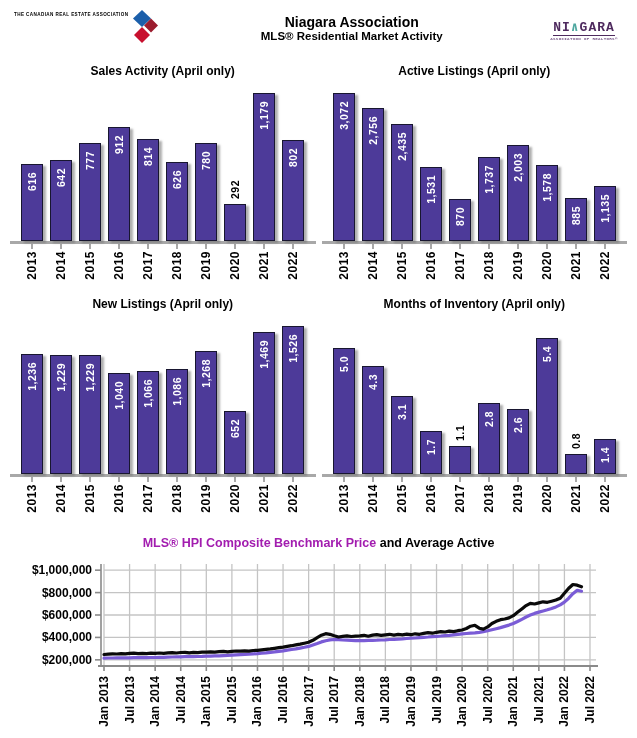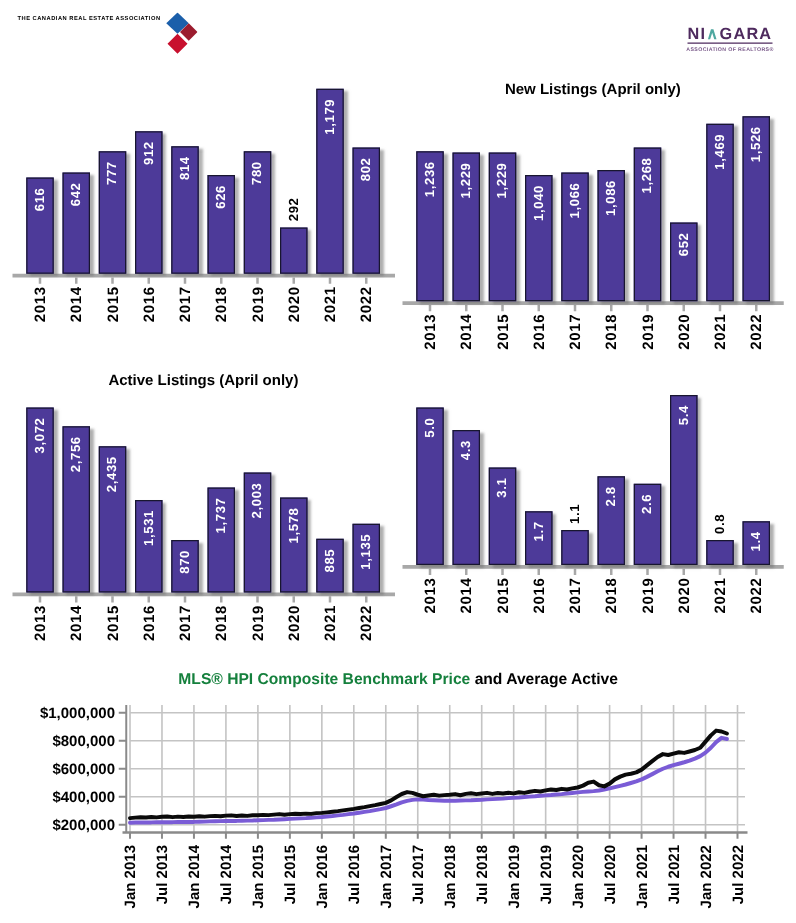--- a/index.html
+++ b/index.html
@@ -8,21 +8,21 @@
   .page { width:637px; height:738px; position:relative; }
 
   
   header { display:flex; align-items:flex-start; justify-content:space-between; padding:10px 14px 0 14px; height:58px; }
   .crea-logo { display:flex; align-items:flex-start; gap:4px; }
   .crea-word { font-size:27px; font-weight:bold; letter-spacing:-1px; line-height:0.9; }
   .crea-sub { font-size:4.6px; font-weight:bold; letter-spacing:0.4px; margin-top:2px; }
   .head-center { text-align:center; padding-top:4px; flex:1; }
   .h-title { font-size:14px; font-weight:bold; }
   .h-sub { font-size:11.5px; font-weight:bold; }
-  .niagara-logo { text-align:center; padding-top:8px; min-width:78px; }
+  .niagara-logo { text-align:center; padding-top:8px; min-width:78px;font-family:Liberation Mono, monospace; }
   .nia-word { font-size:13px; font-weight:bold; letter-spacing:1px; color:#4e2a5e; border-bottom:1.5px solid #4e2a5e; display:inline-block; line-height:1.05; }
   .nia-a { color:#4fa8a0; }
   .nia-sub { font-size:4.2px; font-weight:bold; color:#7a5a8a; letter-spacing:0.3px; margin-top:1px; }
 
   
   .charts-grid { display:grid; grid-template-columns:1fr 1fr; column-gap:6px; padding:0 10px; }
   .chart-cell { height:233px; padding-top:6px; }
   .chart-title { text-align:center; font-size:12px; font-weight:bold; margin-bottom:8px; }
   .bars { height:158px; display:flex; align-items:flex-end; justify-content:center; gap:7px; border-bottom:3px solid #a8a8a8; padding:0 8px; }
   .bar-col { position:relative; width:22px; height:100%; }
@@ -31,48 +31,53 @@
   .bar-label.in { color:#fff; }
   .bar-label.out { color:#000; }
   .xlabels { display:flex; justify-content:center; gap:7px; padding:0 8px; }
   .xl-col { width:22px; display:flex; flex-direction:column; align-items:center; }
   .xl-tick { width:2px; height:5px; background:#a8a8a8; }
   .xl-year { writing-mode:vertical-rl; transform:rotate(180deg); font-size:12px; font-weight:bold; margin-top:2px; letter-spacing:0.5px; }
 
   
   .line-section { padding-top:12px; }
   .line-title { text-align:center; font-size:12.5px; font-weight:bold; margin-bottom:4px; }
-  .line-title .accent { color:#15803d; }
+  .line-title .accent { color:#a21caf; }
   #line-chart { padding-left:4px; }
   #line-chart text { font-family:"Liberation Sans", sans-serif; font-weight:bold; font-size:12px; fill:#000; }
 </style>
 </head>
 <body>
 
 <div class="page">
 
   <header>
     <div class="crea-logo">
       <div>
         <div class="crea-sub">THE CANADIAN REAL ESTATE ASSOCIATION</div>
       </div>
       <svg width="26" height="34" viewBox="0 0 26 34">
         <polygon points="10,0 19,8.5 10,17 1,8.5" fill="#1b5faa"></polygon>
         <polygon points="19,8.5 26,15.5 19,22.5 12,15.5" fill="#9b1c2e"></polygon>
         <polygon points="10,17 18,25 10,33 2,25" fill="#c8102e"></polygon>
       </svg>
     </div>
+    <div class="head-center">
+      <div class="h-title">Niagara Association</div>
+      <div class="h-sub">MLS® Residential Market Activity</div>
+    </div>
     <div class="niagara-logo">
       <div class="nia-word"><span>NI</span><span class="nia-a">∧</span><span>GARA</span></div>
       <div class="nia-sub">ASSOCIATION OF REALTORS®</div>
     </div>
   </header>
 
   <div class="charts-grid">
     <section class="chart-cell">
+      <h3 class="chart-title">Sales Activity (April only)</h3>
       <div class="bars" id="bars-0">
           <div class="bar-col">
             <div class="bar" style="height: 77px;"></div>
             <span class="bar-label in" style="top: 86px;">616</span>
           </div>
           <div class="bar-col">
             <div class="bar" style="height: 81px;"></div>
             <span class="bar-label in" style="top: 82px;">642</span>
           </div>
           <div class="bar-col">
@@ -102,20 +107,107 @@
           <div class="bar-col">
             <div class="bar" style="height: 148px;"></div>
             <span class="bar-label in" style="top: 15px;">1,179</span>
           </div>
           <div class="bar-col">
             <div class="bar" style="height: 101px;"></div>
             <span class="bar-label in" style="top: 62px;">802</span>
           </div>
         </div>
       <div class="xlabels" id="xl-0">
+          <div class="xl-col">
+            <div class="xl-tick"></div>
+            <span class="xl-year">2013</span>
+          </div>
+          <div class="xl-col">
+            <div class="xl-tick"></div>
+            <span class="xl-year">2014</span>
+          </div>
+          <div class="xl-col">
+            <div class="xl-tick"></div>
+            <span class="xl-year">2015</span>
+          </div>
+          <div class="xl-col">
+            <div class="xl-tick"></div>
+            <span class="xl-year">2016</span>
+          </div>
+          <div class="xl-col">
+            <div class="xl-tick"></div>
+            <span class="xl-year">2017</span>
+          </div>
+          <div class="xl-col">
+            <div class="xl-tick"></div>
+            <span class="xl-year">2018</span>
+          </div>
+          <div class="xl-col">
+            <div class="xl-tick"></div>
+            <span class="xl-year">2019</span>
+          </div>
+          <div class="xl-col">
+            <div class="xl-tick"></div>
+            <span class="xl-year">2020</span>
+          </div>
+          <div class="xl-col">
+            <div class="xl-tick"></div>
+            <span class="xl-year">2021</span>
+          </div>
+          <div class="xl-col">
+            <div class="xl-tick"></div>
+            <span class="xl-year">2022</span>
+          </div>
+        </div>
+    </section>
+    <section class="chart-cell">
+      <h3 class="chart-title">Active Listings (April only)</h3>
+      <div class="bars" id="bars-2">
+          <div class="bar-col">
+            <div class="bar" style="height: 148px;"></div>
+            <span class="bar-label in" style="top: 15px;">3,072</span>
+          </div>
+          <div class="bar-col">
+            <div class="bar" style="height: 133px;"></div>
+            <span class="bar-label in" style="top: 30px;">2,756</span>
+          </div>
+          <div class="bar-col">
+            <div class="bar" style="height: 117px;"></div>
+            <span class="bar-label in" style="top: 46px;">2,435</span>
+          </div>
+          <div class="bar-col">
+            <div class="bar" style="height: 74px;"></div>
+            <span class="bar-label in" style="top: 89px;">1,531</span>
+          </div>
+          <div class="bar-col">
+            <div class="bar" style="height: 42px;"></div>
+            <span class="bar-label in" style="top: 121px;">870</span>
+          </div>
+          <div class="bar-col">
+            <div class="bar" style="height: 84px;"></div>
+            <span class="bar-label in" style="top: 79px;">1,737</span>
+          </div>
+          <div class="bar-col">
+            <div class="bar" style="height: 96px;"></div>
+            <span class="bar-label in" style="top: 67px;">2,003</span>
+          </div>
+          <div class="bar-col">
+            <div class="bar" style="height: 76px;"></div>
+            <span class="bar-label in" style="top: 87px;">1,578</span>
+          </div>
+          <div class="bar-col">
+            <div class="bar" style="height: 43px;"></div>
+            <span class="bar-label in" style="top: 120px;">885</span>
+          </div>
+          <div class="bar-col">
+            <div class="bar" style="height: 55px;"></div>
+            <span class="bar-label in" style="top: 108px;">1,135</span>
+          </div>
+        </div>
+      <div class="xlabels" id="xl-2">
           <div class="xl-col">
             <div class="xl-tick"></div>
             <span class="xl-year">2013</span>
           </div>
           <div class="xl-col">
             <div class="xl-tick"></div>
             <span class="xl-year">2014</span>
           </div>
           <div class="xl-col">
             <div class="xl-tick"></div>
@@ -232,107 +324,21 @@
             <div class="xl-tick"></div>
             <span class="xl-year">2021</span>
           </div>
           <div class="xl-col">
             <div class="xl-tick"></div>
             <span class="xl-year">2022</span>
           </div>
         </div>
     </section>
     <section class="chart-cell">
-      <h3 class="chart-title">Active Listings (April only)</h3>
-      <div class="bars" id="bars-2">
-          <div class="bar-col">
-            <div class="bar" style="height: 148px;"></div>
-            <span class="bar-label in" style="top: 15px;">3,072</span>
-          </div>
-          <div class="bar-col">
-            <div class="bar" style="height: 133px;"></div>
-            <span class="bar-label in" style="top: 30px;">2,756</span>
-          </div>
-          <div class="bar-col">
-            <div class="bar" style="height: 117px;"></div>
-            <span class="bar-label in" style="top: 46px;">2,435</span>
-          </div>
-          <div class="bar-col">
-            <div class="bar" style="height: 74px;"></div>
-            <span class="bar-label in" style="top: 89px;">1,531</span>
-          </div>
-          <div class="bar-col">
-            <div class="bar" style="height: 42px;"></div>
-            <span class="bar-label in" style="top: 121px;">870</span>
-          </div>
-          <div class="bar-col">
-            <div class="bar" style="height: 84px;"></div>
-            <span class="bar-label in" style="top: 79px;">1,737</span>
-          </div>
-          <div class="bar-col">
-            <div class="bar" style="height: 96px;"></div>
-            <span class="bar-label in" style="top: 67px;">2,003</span>
-          </div>
-          <div class="bar-col">
-            <div class="bar" style="height: 76px;"></div>
-            <span class="bar-label in" style="top: 87px;">1,578</span>
-          </div>
-          <div class="bar-col">
-            <div class="bar" style="height: 43px;"></div>
-            <span class="bar-label in" style="top: 120px;">885</span>
-          </div>
-          <div class="bar-col">
-            <div class="bar" style="height: 55px;"></div>
-            <span class="bar-label in" style="top: 108px;">1,135</span>
-          </div>
-        </div>
-      <div class="xlabels" id="xl-2">
-          <div class="xl-col">
-            <div class="xl-tick"></div>
-            <span class="xl-year">2013</span>
-          </div>
-          <div class="xl-col">
-            <div class="xl-tick"></div>
-            <span class="xl-year">2014</span>
-          </div>
-          <div class="xl-col">
-            <div class="xl-tick"></div>
-            <span class="xl-year">2015</span>
-          </div>
-          <div class="xl-col">
-            <div class="xl-tick"></div>
-            <span class="xl-year">2016</span>
-          </div>
-          <div class="xl-col">
-            <div class="xl-tick"></div>
-            <span class="xl-year">2017</span>
-          </div>
-          <div class="xl-col">
-            <div class="xl-tick"></div>
-            <span class="xl-year">2018</span>
-          </div>
-          <div class="xl-col">
-            <div class="xl-tick"></div>
-            <span class="xl-year">2019</span>
-          </div>
-          <div class="xl-col">
-            <div class="xl-tick"></div>
-            <span class="xl-year">2020</span>
-          </div>
-          <div class="xl-col">
-            <div class="xl-tick"></div>
-            <span class="xl-year">2021</span>
-          </div>
-          <div class="xl-col">
-            <div class="xl-tick"></div>
-            <span class="xl-year">2022</span>
-          </div>
-        </div>
-    </section>
-    <section class="chart-cell">
+      <h3 class="chart-title">Months of Inventory (April only)</h3>
       <div class="bars" id="bars-3">
           <div class="bar-col">
             <div class="bar" style="height: 126px;"></div>
             <span class="bar-label in" style="top: 37px;">5.0</span>
           </div>
           <div class="bar-col">
             <div class="bar" style="height: 108px;"></div>
             <span class="bar-label in" style="top: 55px;">4.3</span>
           </div>
           <div class="bar-col">

